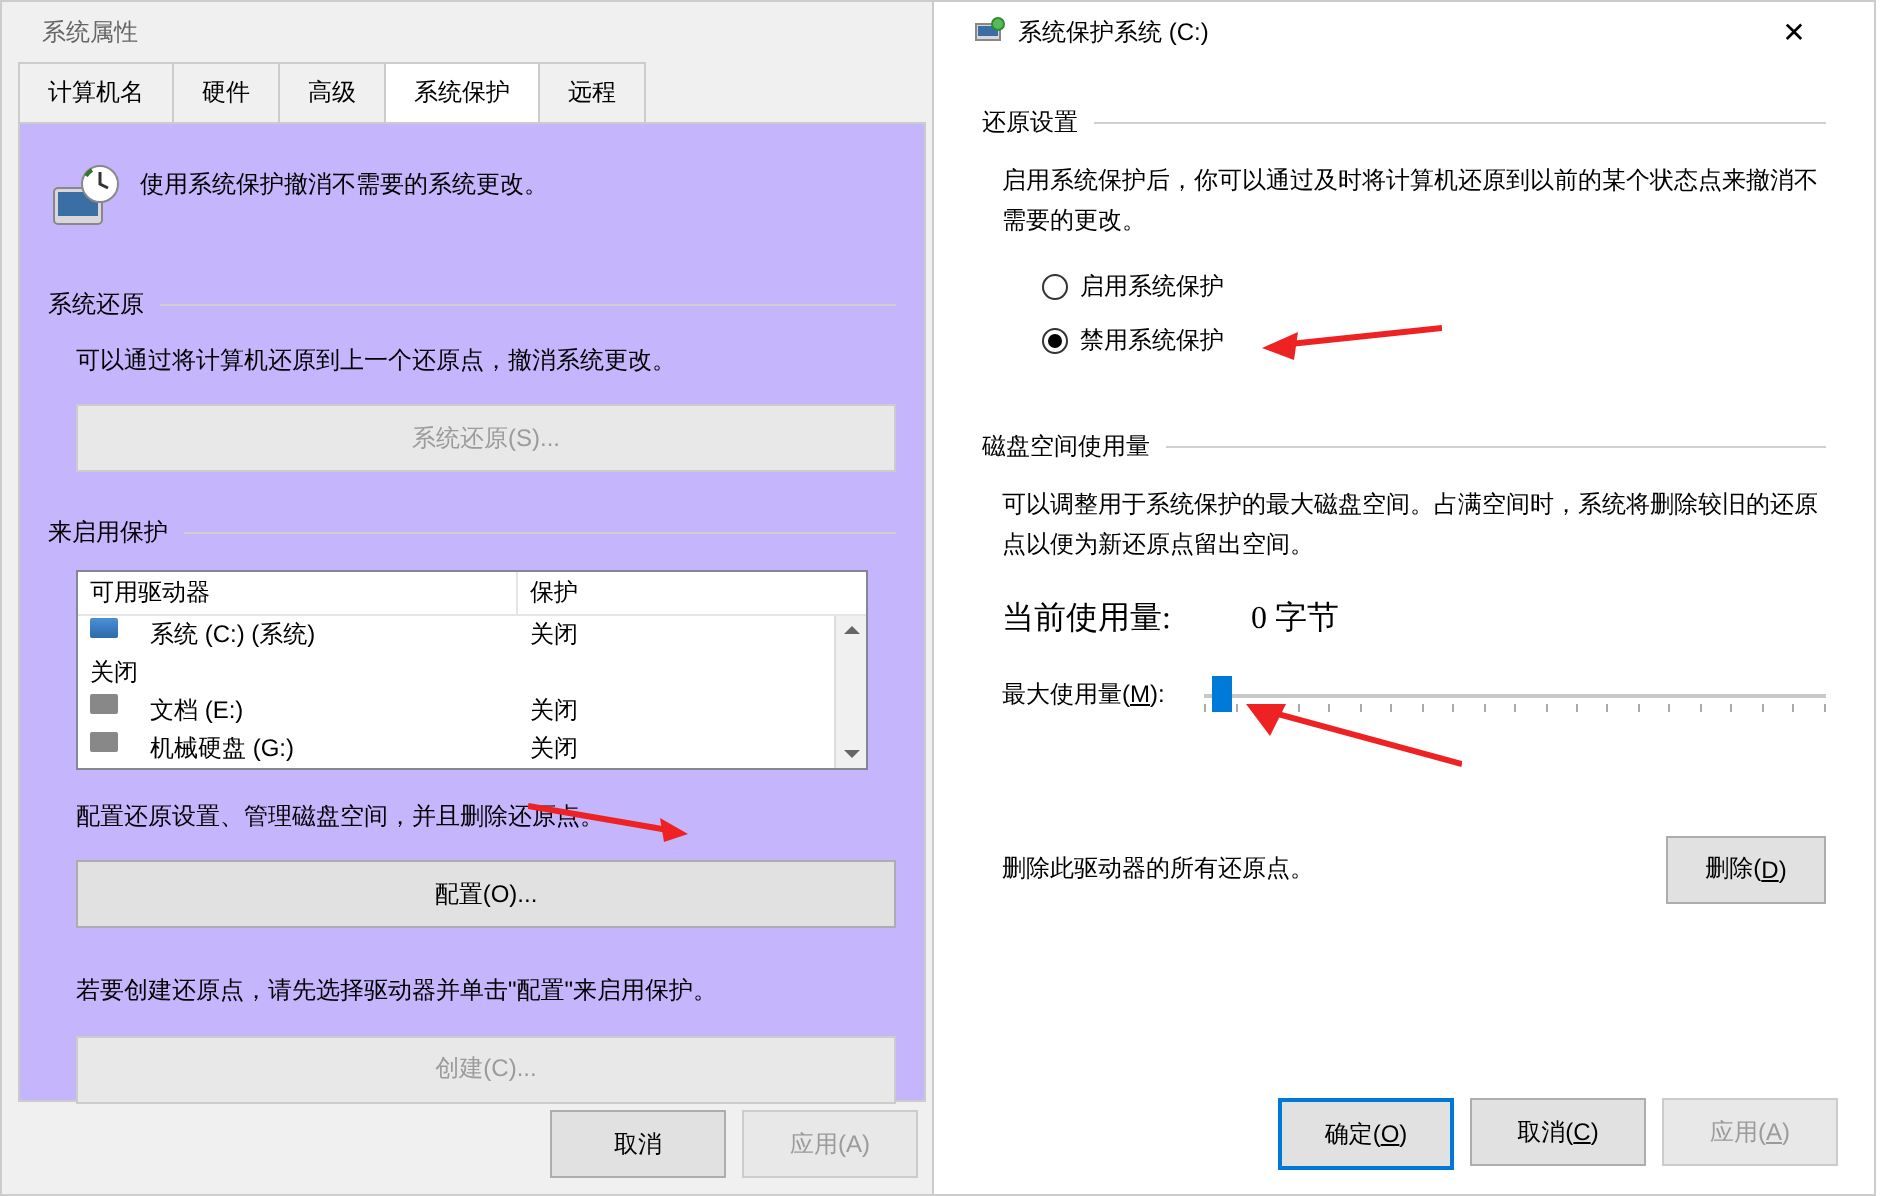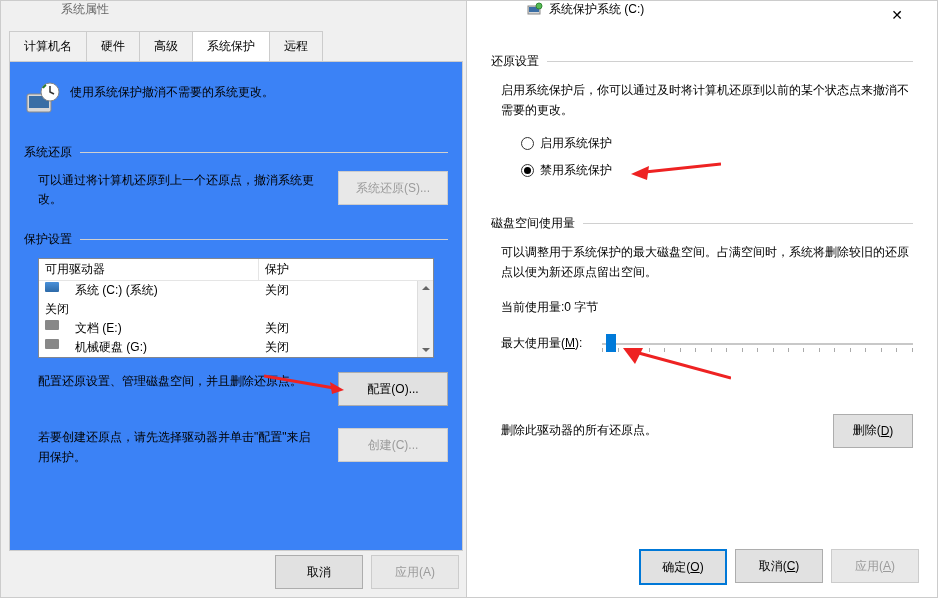--- a/index.html
+++ b/index.html
@@ -24,25 +24,24 @@
   background: #f0f0f0;
 }
 .dialog-right {
   left: 466px; top: 0;
   width: 472px; height: 598px;
   background: #fff;
 }
 .titlebar {
   height: 30px;
   display: flex;
-  align-items: flex-start;
+  align-items: center;
   padding: 0 20px;
   font-size: 12px;
   color: #666;
-  margin-left: 40px;
 }
 .titlebar .title-icon { margin-right: 6px; font-size: 14px; }
 .titlebar .spacer { flex: 1; }
 .close-btn {
   width: 40px; height: 28px;
   display: flex; align-items: center; justify-content: center;
   font-size: 14px;
   cursor: pointer;
 }
 .tabs {
@@ -58,21 +57,21 @@
   font-size: 12px;
   cursor: pointer;
   margin-right: -1px;
 }
 .tab.active {
   background: #fff;
   position: relative;
   z-index: 2;
 }
 .tab-content {
-  background: #3b82f6;
+  background: #c4b5fd;
   border: 1px solid #ccc;
   margin: 0 8px;
   padding: 12px 14px;
   height: 490px;
   position: relative;
 }
 .intro-row {
   display: flex;
   align-items: flex-start;
   gap: 10px;
@@ -95,20 +94,21 @@
   content: '';
   flex: 1;
   height: 1px;
   background: #d0d0d0;
 }
 .section-body {
   display: flex;
   gap: 12px;
   margin-bottom: 22px;
   padding-left: 14px;
+  flex-direction: column;
 }
 .section-text {
   flex: 1;
   font-size: 12px;
   line-height: 1.6;
   padding-right: 6px;
 }
 .btn {
   min-width: 110px;
   height: 26px;
@@ -219,23 +219,25 @@
 .radio.checked::after {
   content: '';
   position: absolute;
   left: 2px; top: 2px;
   width: 7px; height: 7px;
   background: #000;
   border-radius: 50%;
 }
 .usage-row {
   display: flex;
+  gap: 40px;
   padding-left: 10px;
   margin: 16px 0;
-  font-size: 12px;
+  font-size: 16px;
+  font-family: Liberation Serif, serif;
 }
 .slider-row {
   display: flex;
   align-items: center;
   gap: 20px;
   padding-left: 10px;
   font-size: 12px;
   position: relative;
 }
 .slider {
@@ -329,21 +331,21 @@
 
     <div class="section-title">
         <span>系统还原</span>
       </div>
     <div class="section-body">
       <div class="section-text">可以通过将计算机还原到上一个还原点，撤消系统更改。</div>
       <button class="btn disabled">系统还原(S)...</button>
     </div>
 
     <div class="section-title">
-        <span>保护设置</span>
+        <span>来启用保护</span>
       </div>
     <div class="drive-table">
       <div class="drive-header">
         <div class="col1">可用驱动器</div>
         <div class="col2">保护</div>
       </div>
       <div class="drive-row">
         <div class="col1">
             <span class="drive-icon sys"></span>
             <span>系统 (C:) (系统)</span>

